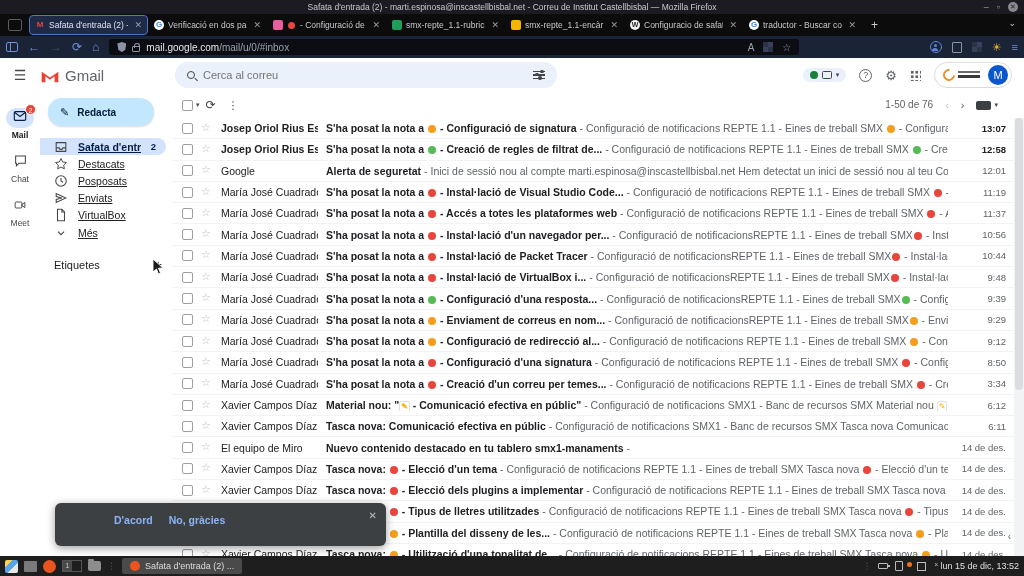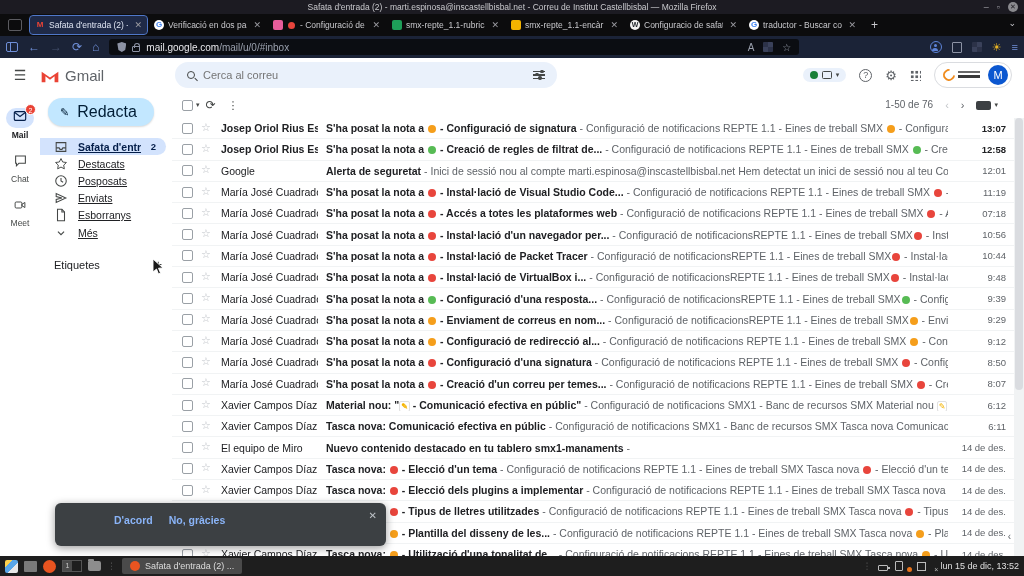--- a/index.html
+++ b/index.html
@@ -90,21 +90,21 @@
   .rail-item { display:flex; flex-direction:column; align-items:center; gap:2px; color:#444746; }
   .rail-pill { width:28px; height:20px; border-radius:10px; display:flex; align-items:center; justify-content:center; position:relative; color:#444746; }
   .rail-item.active .rail-pill { background:#d3e3fd; color:#041e49; }
   .rail-label { font-size:8.5px; color:#444746; }
   .rail-item.active .rail-label { font-weight:bold; color:#202124; }
   .badge { position:absolute; top:-4px; right:-2px; background:#e94235; color:#fff; font-size:7px; min-width:11px; height:11px; border-radius:6px; line-height:11px; text-align:center; border:1px solid #fff; }
 
   
   .sidebar { position:absolute; top:34px; left:40px; width:132px; bottom:0; background:#fff; }
   .compose { margin:6px 0 0 8px; width:106px; height:28px; background:#c2e7ff; border-radius:14px; display:flex; align-items:center; gap:8px; padding-left:12px; box-shadow:0 1px 2px rgba(0,0,0,.15); }
-  .compose .clabel { font-size:16px; color:#001d35; font-weight:normal;text-align:right; }
+  .compose .clabel { font-size:10px; color:#001d35; font-weight:bold;text-align:right; }
   .pencil-g { color:#001d35; font-size:11px; }
   .snav { margin-top:12px; }
   .sitem { display:flex; align-items:center; height:17.2px; padding-left:14px; gap:10px; color:#202124; border-radius:0 9px 9px 0; margin-right:6px; }
   .sitem .sicon { width:14px; height:14px; color:#444746; flex:0 0 14px; }
   .sitem .slabel { font-size:10.5px; text-decoration:underline; white-space:nowrap; overflow:hidden; flex:1; }
   .sitem .scount { font-size:9.5px; padding-right:10px; }
   .sitem.active { background:#d3e3fd; }
   .sitem.active .slabel { font-weight:bold; color:#041e49; }
   .sitem.active .scount { font-weight:bold; color:#041e49; }
   .labelshead { display:flex; align-items:center; justify-content:space-between; margin:16px 10px 0 14px; }
@@ -153,21 +153,21 @@
   .tb-ff { width:13px; height:13px; border-radius:50%; background:#e95420; }
   .pager { display:flex; border:1px solid #555; }
   .pager .ws { width:9px; height:10px; font-size:7px; color:#ccc; text-align:center; line-height:10px; }
   .pager .ws.cur { background:#4a4a4a; }
   .tb-folder { width:13px; height:10px; background:#8d8d8d; border-radius:1px 2px 2px 2px; position:relative; }
   .tb-folder::before { content:""; position:absolute; top:-2px; left:0; width:6px; height:2px; background:#8d8d8d; border-radius:1px 1px 0 0; }
   .tb-sep { color:#5a5a5a; font-size:9px; }
   .taskbtn { display:flex; align-items:center; gap:5px; background:#4a4a4a; height:16px; padding:0 8px; border-radius:2px; min-width:95px; }
   .taskbtn .tico { width:10px; height:10px; border-radius:50%; background:#e95420; }
   .taskbtn .tlbl { color:#ddd; font-size:9px; white-space:nowrap; }
-  .tb-right { margin-left:auto; display:flex; align-items:flex-end; gap:7px; }
+  .tb-right { margin-left:auto; display:flex; align-items:center; gap:7px; }
   .tb-batt { width:10px; height:6px; border:1px solid #bbb; border-radius:1px; position:relative; }
   .tb-batt::after { content:""; position:absolute; right:-3px; top:1px; width:2px; height:2px; background:#bbb; }
   .tb-clip { width:8px; height:10px; border:1px solid #bbb; border-radius:1px; }
   .tb-shield { width:9px; height:10px; background:#bbb; clip-path:polygon(50% 0,100% 15%,88% 80%,50% 100%,12% 80%,0 15%); position:relative; }
   .tb-shield-wrap { position:relative; }
   .tb-shield-wrap::after { content:""; position:absolute; right:-2px; bottom:-1px; width:5px; height:5px; border-radius:50%; background:#e8731a; }
   .tb-win { width:9px; height:9px; border:1px solid #bbb; }
   .tb-spk { width:6px; height:6px; background:#bbb; clip-path:polygon(0 30%,40% 30%,100% 0,100% 100%,40% 70%,0 70%); position:relative; }
   .tb-spk-wrap { position:relative; }
   .tb-spk-wrap::after { content:"×"; position:absolute; right:-5px; top:-5px; color:#bbb; font-size:7px; }
@@ -356,21 +356,21 @@
             <span class="sicon"><svg width="14" height="14" viewBox="0 0 16 16">
                 <path d="M2.5 13V9.6l6.5-1.6-6.5-1.6V3l11 5z" fill="none" stroke="currentColor" stroke-width="1.2"></path>
               </svg></span>
             <span class="slabel">Enviats</span>
           </div>
           <div class="sitem">
             <span class="sicon"><svg width="14" height="14" viewBox="0 0 16 16">
                 <path d="M4 1.5h5l3 3v10H4z" fill="none" stroke="currentColor" stroke-width="1.2"></path>
                 <path d="M9 1.5v3h3" fill="none" stroke="currentColor" stroke-width="1.2"></path>
               </svg></span>
-            <span class="slabel">Esborranys</span>
+            <span class="slabel">VirtualBox</span>
           </div>
           <div class="sitem">
             <span class="sicon"><svg width="14" height="14" viewBox="0 0 16 16">
                 <path d="M4.5 6.5L8 10l3.5-3.5" fill="none" stroke="currentColor" stroke-width="1.3"></path>
               </svg></span>
             <span class="slabel">Més</span>
           </div>
         </div>
       <div class="labelshead">
         <span class="ltext">Etiquetes</span>
@@ -421,21 +421,21 @@
             <span class="rstar">☆</span>
             <span class="sender">María José Cuadrado.</span>
             <span class="subjwrap"><span class="subj">S'ha posat la nota a <i class="dot dr"></i> - Instal·lació de Visual Studio Code...</span><span class="sep"> - </span><span class="snip">Configuració de notificacions REPTE 1.1 - Eines de treball SMX <i class="dot dr"></i> - Instal·lació de Visual Studio Code i Python Puntuada No...</span></span>
             <span class="rtime">11:19</span>
           </div>
           <div class="mrow">
             <span class="cb"></span>
             <span class="rstar">☆</span>
             <span class="sender">María José Cuadrado.</span>
             <span class="subjwrap"><span class="subj">S'ha posat la nota a <i class="dot dr"></i> - Accés a totes les plataformes web</span><span class="sep"> - </span><span class="snip">Configuració de notificacions REPTE 1.1 - Eines de treball SMX <i class="dot dr"></i> - Accés a totes les plataformes web Tornada S'ha tornat e...</span></span>
-            <span class="rtime">07:18</span>
+            <span class="rtime">11:37</span>
           </div>
           <div class="mrow">
             <span class="cb"></span>
             <span class="rstar">☆</span>
             <span class="sender">María José Cuadrado.</span>
             <span class="subjwrap"><span class="subj">S'ha posat la nota a <i class="dot dr"></i> - Instal·lació d'un navegador per...</span><span class="sep"> - </span><span class="snip">Configuració de notificacionsREPTE 1.1 - Eines de treball SMX<i class="dot dr"></i> - Instal·lació d'un navegador per temes professionals i acadè...</span></span>
             <span class="rtime">10:56</span>
           </div>
           <div class="mrow">
             <span class="cb"></span>
@@ -477,21 +477,21 @@
             <span class="rstar">☆</span>
             <span class="sender">María José Cuadrado.</span>
             <span class="subjwrap"><span class="subj">S'ha posat la nota a <i class="dot dr"></i> - Configuració d'una signatura</span><span class="sep"> - </span><span class="snip">Configuració de notificacions REPTE 1.1 - Eines de treball SMX <i class="dot dr"></i> - Configuració d'una signatura Puntuada Nota: 100/100 Maria ...</span></span>
             <span class="rtime">8:50</span>
           </div>
           <div class="mrow">
             <span class="cb"></span>
             <span class="rstar">☆</span>
             <span class="sender">María José Cuadrado.</span>
             <span class="subjwrap"><span class="subj">S'ha posat la nota a <i class="dot dr"></i> - Creació d'un correu per temes...</span><span class="sep"> - </span><span class="snip">Configuració de notificacions REPTE 1.1 - Eines de treball SMX <i class="dot dr"></i> - Creació d'un correu per temes acadèmics i professionals i...</span></span>
-            <span class="rtime">8:07</span>
+            <span class="rtime">3:34</span>
           </div>
           <div class="mrow">
             <span class="cb"></span>
             <span class="rstar">☆</span>
             <span class="sender">Xavier Campos Díaz .</span>
             <span class="subjwrap"><span class="subj">Material nou: "<i class="pen">✎</i> - Comunicació efectiva en públic"</span><span class="sep"> - </span><span class="snip">Configuració de notificacions SMX1 - Banc de recursos SMX Material nou <i class="pen">✎</i> - Comunicació efectiva en públic Mostra els detalls Pu...</span></span>
             <span class="rtime">6:12</span>
           </div>
           <div class="mrow">
             <span class="cb"></span>

